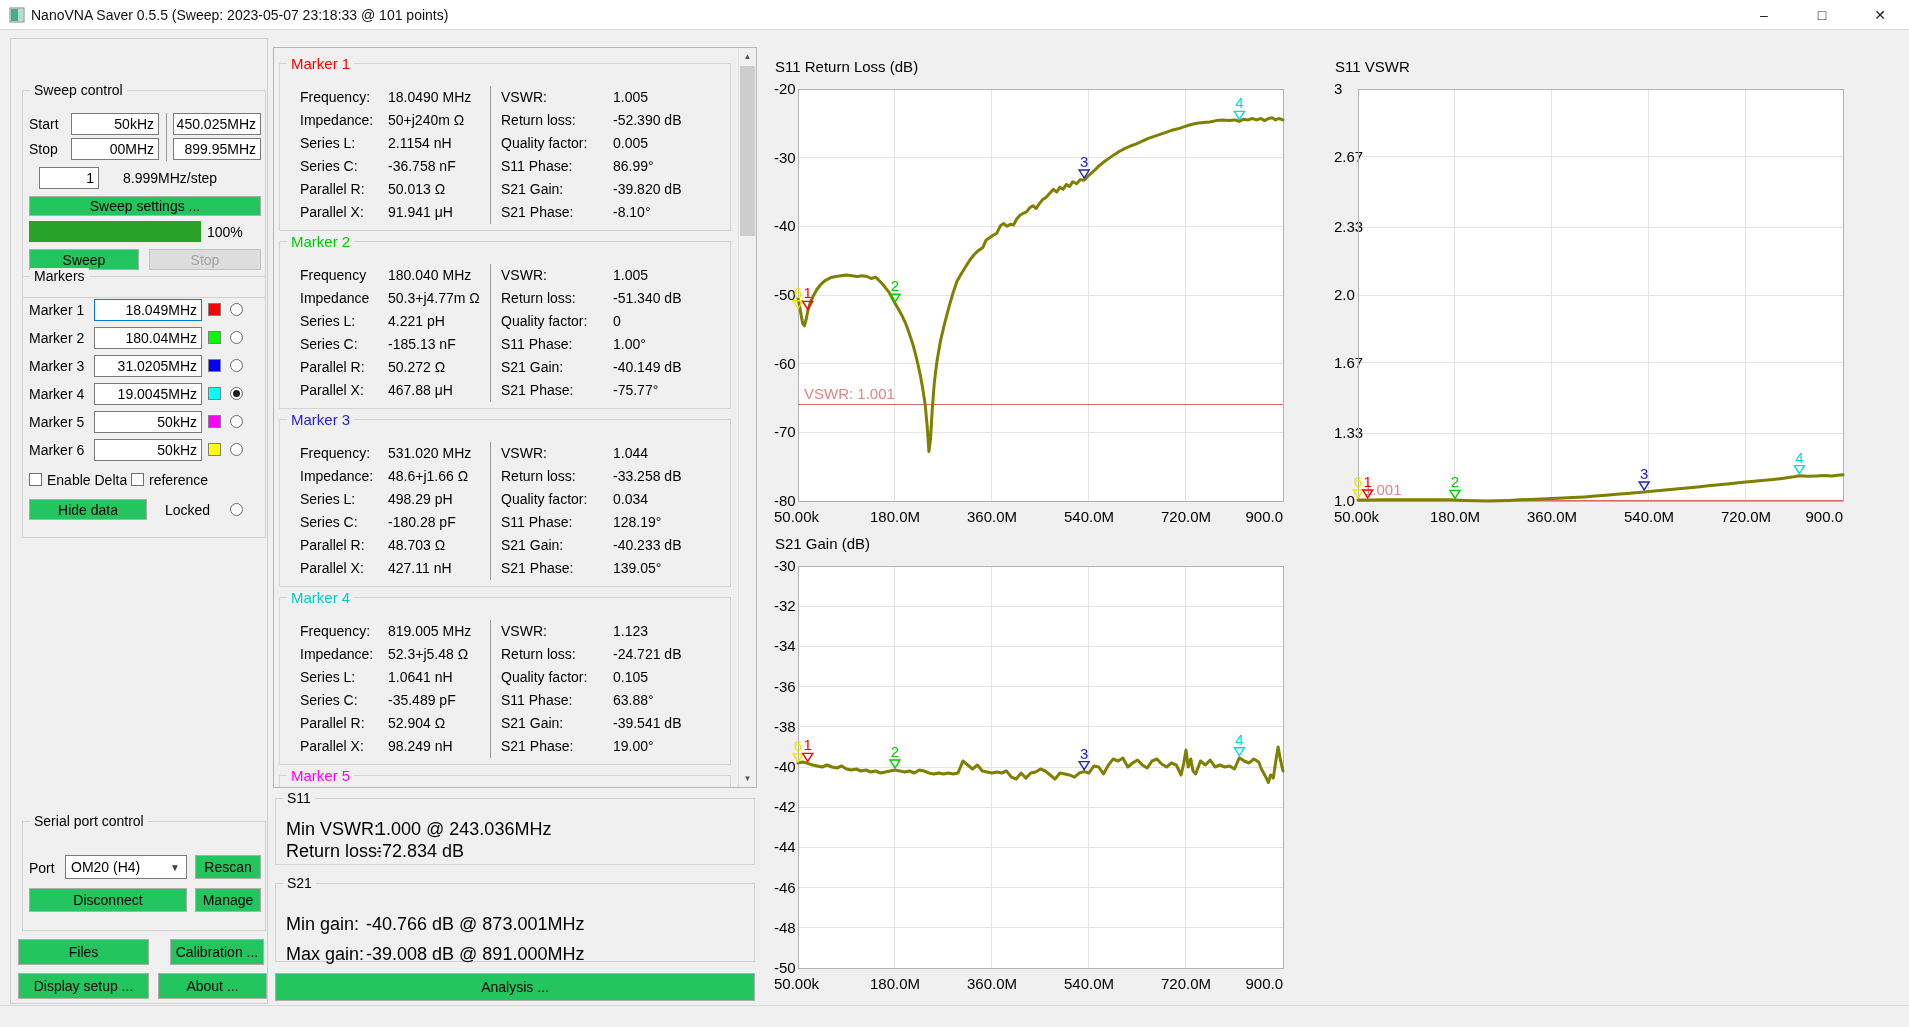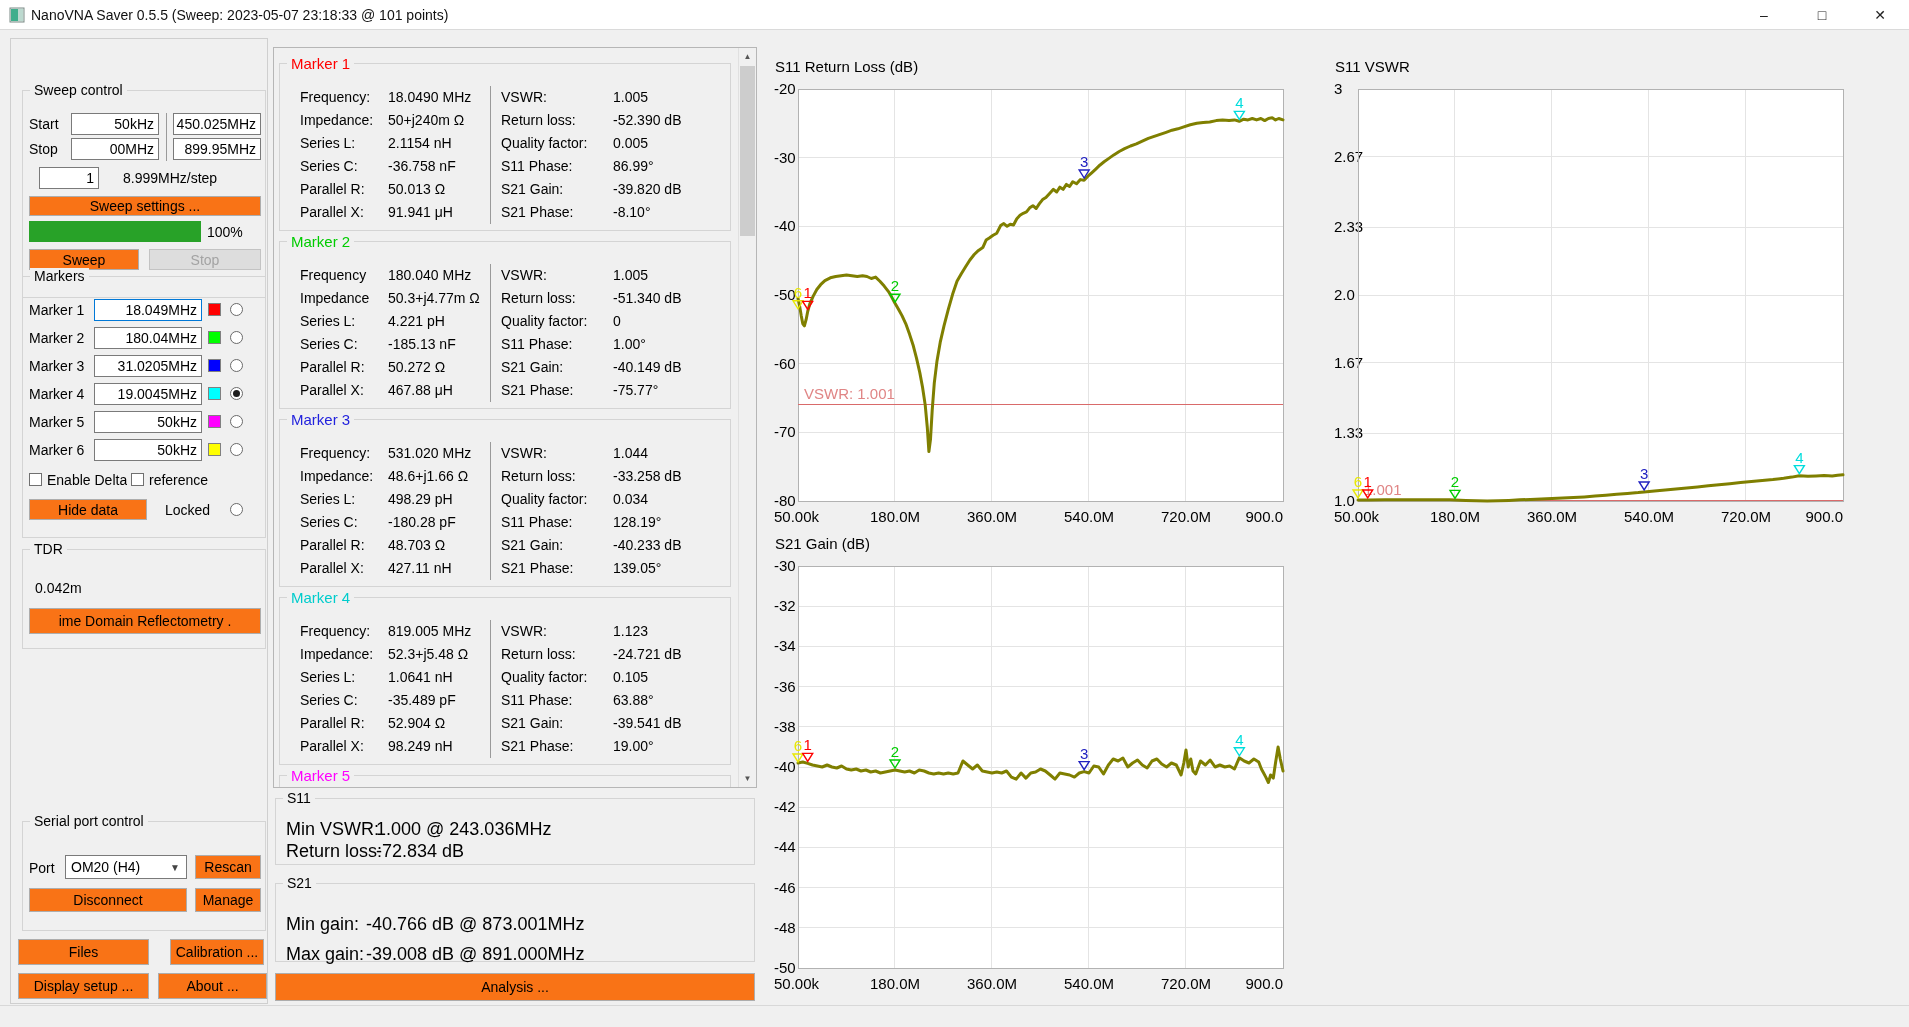--- a/index.html
+++ b/index.html
@@ -6,21 +6,21 @@
   body{background:#f0f0f0;font-family:"Liberation Sans",sans-serif;font-size:14px;color:#000;position:relative;}
   
   .titlebar{position:absolute;left:0;top:0;width:1909px;height:30px;background:#ffffff;border-bottom:1px solid #dadada;display:flex;align-items:center;box-sizing:border-box;}
   .appicon{width:16px;height:16px;margin:0 6px 0 9px;}
   .title-text{font-size:14px;color:#111;}
   .win-controls{margin-left:auto;display:flex;height:30px;}
   .win-btn{width:58px;height:30px;display:flex;align-items:center;justify-content:center;font-size:14px;color:#222;}
   
   .gbox{position:absolute;border:1px solid #d4d4d4;box-sizing:border-box;}
   .legend{position:absolute;top:-9px;left:7px;background:#f0f0f0;padding:0 4px;font-size:14px;white-space:nowrap;}
-  .btn{position:absolute;background:#f97316;border:1px solid #adadad;box-sizing:border-box;display:flex;align-items:center;justify-content:center;font-size:14px;white-space:nowrap;overflow:hidden;}
+  .btn{position:absolute;background:#22c55e;border:1px solid #adadad;box-sizing:border-box;display:flex;align-items:center;justify-content:center;font-size:14px;white-space:nowrap;overflow:hidden;}
   .btn.disabled{color:#a3a3a3;background:#dddddd;border-color:#c3c3c3;}
   .inp{position:absolute;background:#fff;border:1px solid #7a7a7a;box-sizing:border-box;font-family:"Liberation Sans",sans-serif;font-size:14px;text-align:right;padding:0 4px 0 2px;}
   .lbl{position:absolute;white-space:nowrap;}
   .combo{position:absolute;background:#fff;border:1px solid #7a7a7a;box-sizing:border-box;display:flex;align-items:center;font-size:14px;padding-left:5px;}
   .combo .chev{margin-left:auto;margin-right:6px;font-size:10px;color:#444;}
   .chk{position:absolute;width:13px;height:13px;background:#fff;border:1px solid #707070;box-sizing:border-box;}
   .radio{position:absolute;width:13px;height:13px;border:1px solid #6a6a6a;border-radius:50%;background:#fff;box-sizing:border-box;}
   .radio.sel::after{content:"";position:absolute;left:2px;top:2px;width:7px;height:7px;border-radius:50%;background:#1d1d1d;}
   
   .sidebar{position:absolute;left:10px;top:38px;width:258px;height:966px;border:1px solid #cfcfcf;box-sizing:border-box;}
@@ -138,25 +138,20 @@
       </div>
     <div class="chk" style="left:6px;top:196px;"></div>
     <span class="lbl" style="left:24px;top:195px;width:80px;overflow:hidden;">Enable Delta</span>
     <div class="chk" style="left:108px;top:196px;"></div>
     <span class="lbl" style="left:126px;top:195px;">reference</span>
     <div class="btn" style="left:6px;top:222px;width:118px;height:21px;">Hide data</div>
     <span class="lbl" style="left:142px;top:225px;">Locked</span>
     <div class="radio" style="left:207px;top:226px;"></div>
   </div>
 
-  <div class="gbox" style="left:11px;top:510px;width:244px;height:100px;">
-    <span class="legend">TDR</span>
-    <span class="lbl" style="left:12px;top:30px;">0.042m</span>
-    <div class="btn" style="left:6px;top:58px;width:232px;height:26px;">ime Domain Reflectometry .</div>
-  </div>
 
 
   <div class="gbox" style="left:11px;top:782px;width:244px;height:110px;">
     <span class="legend">Serial port control</span>
     <span class="lbl" style="left:6px;top:38px;">Port</span>
     <div class="combo" style="left:42px;top:33px;width:122px;height:24px;">
       <span>OM20 (H4)</span>
       <span class="chev">▼</span>
     </div>
     <div class="btn" style="left:172px;top:33px;width:66px;height:24px;">Rescan</div>

